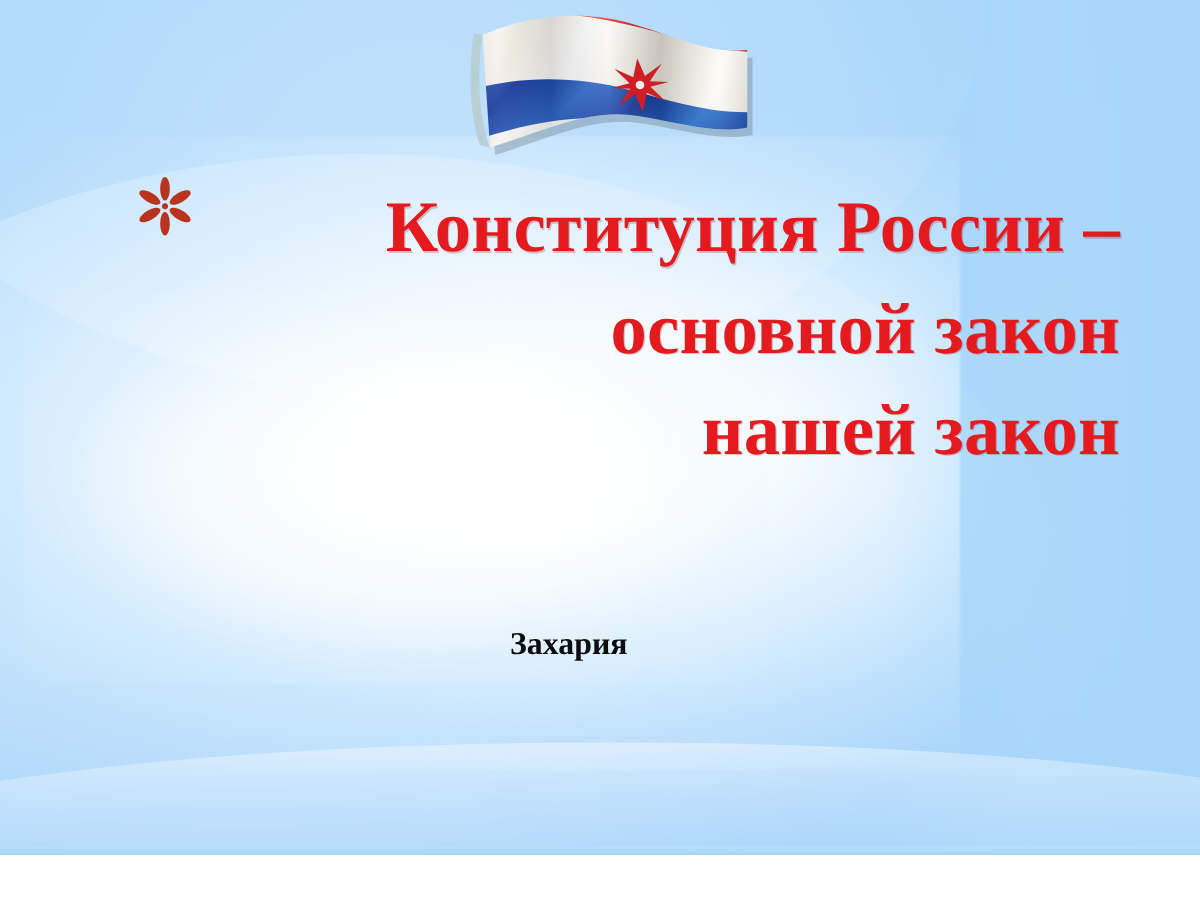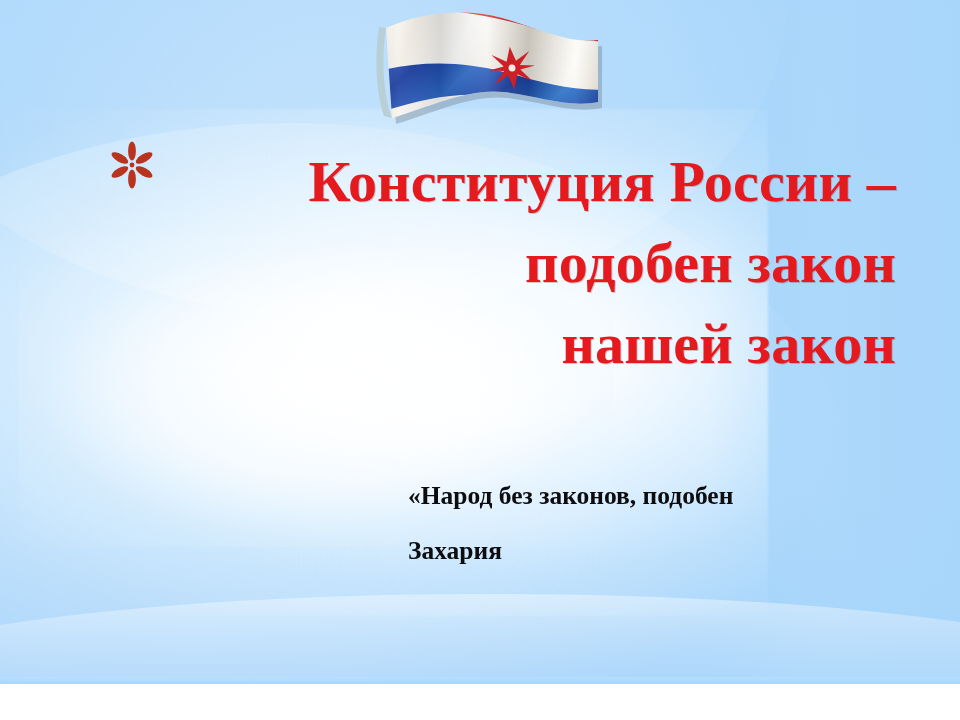--- a/index.html
+++ b/index.html
@@ -296,22 +296,21 @@
               <ellipse cx="0" cy="-14" rx="3.9" ry="9.4"></ellipse>
             </g>
           <g transform="rotate(300)">
               <ellipse cx="0" cy="-14" rx="3.9" ry="9.4"></ellipse>
             </g>
           <circle cx="0" cy="0" r="2.4"></circle>
         </g>
       </svg>
     </span>
     <span class="title-line">Конституция России –</span>
-    <span class="title-line">подобен закон</span>
+    <span class="title-line">основной закон</span>
     <span class="title-line">нашей закон</span>
   </div>
 
   <div class="quote-block">
-    <span class="quote-line">«Народ без законов, подобен</span>
     <span class="quote-author">Захария</span>
   </div>
 
 </div>
 
 </body></html>

